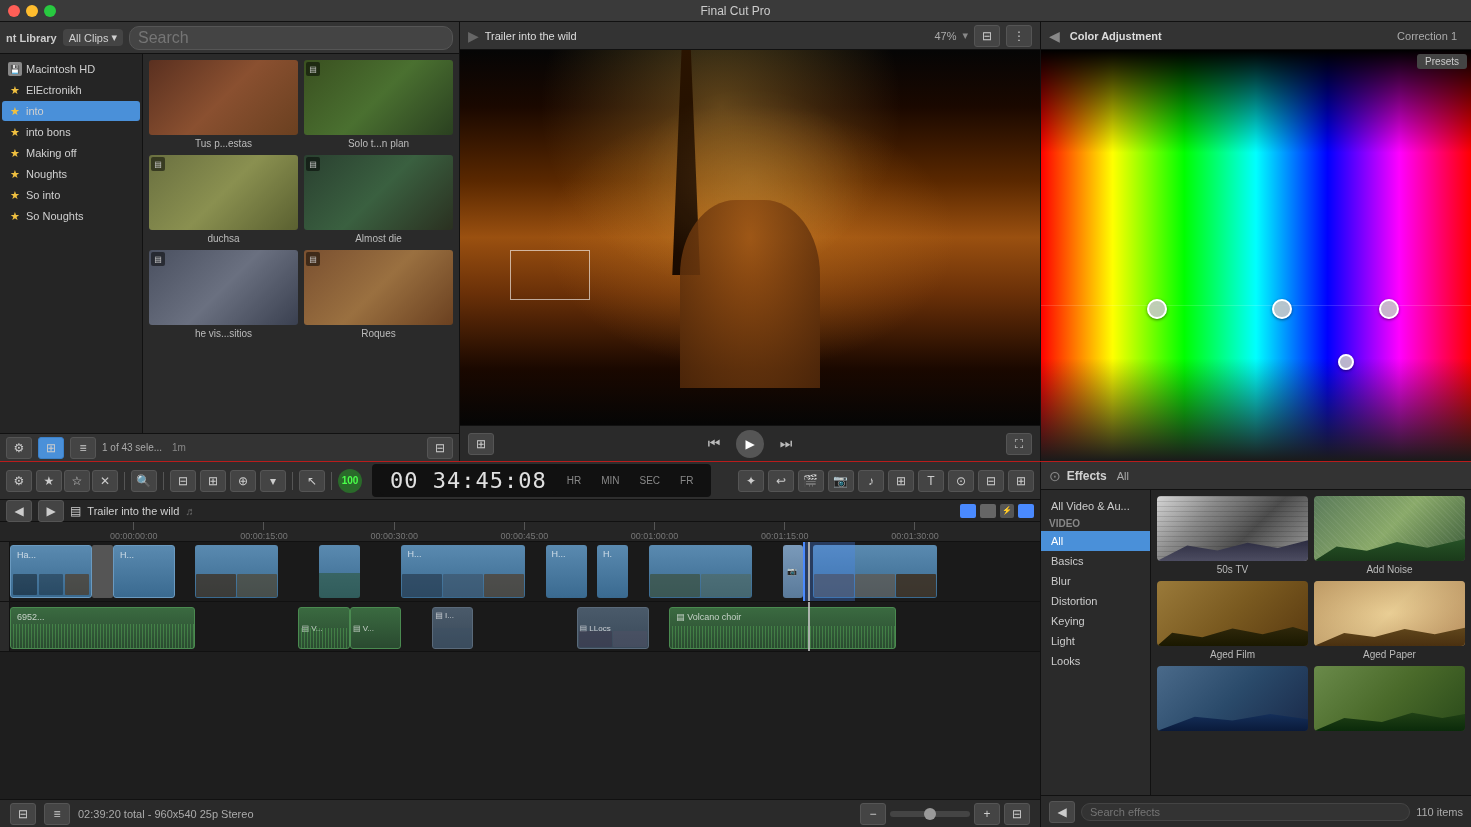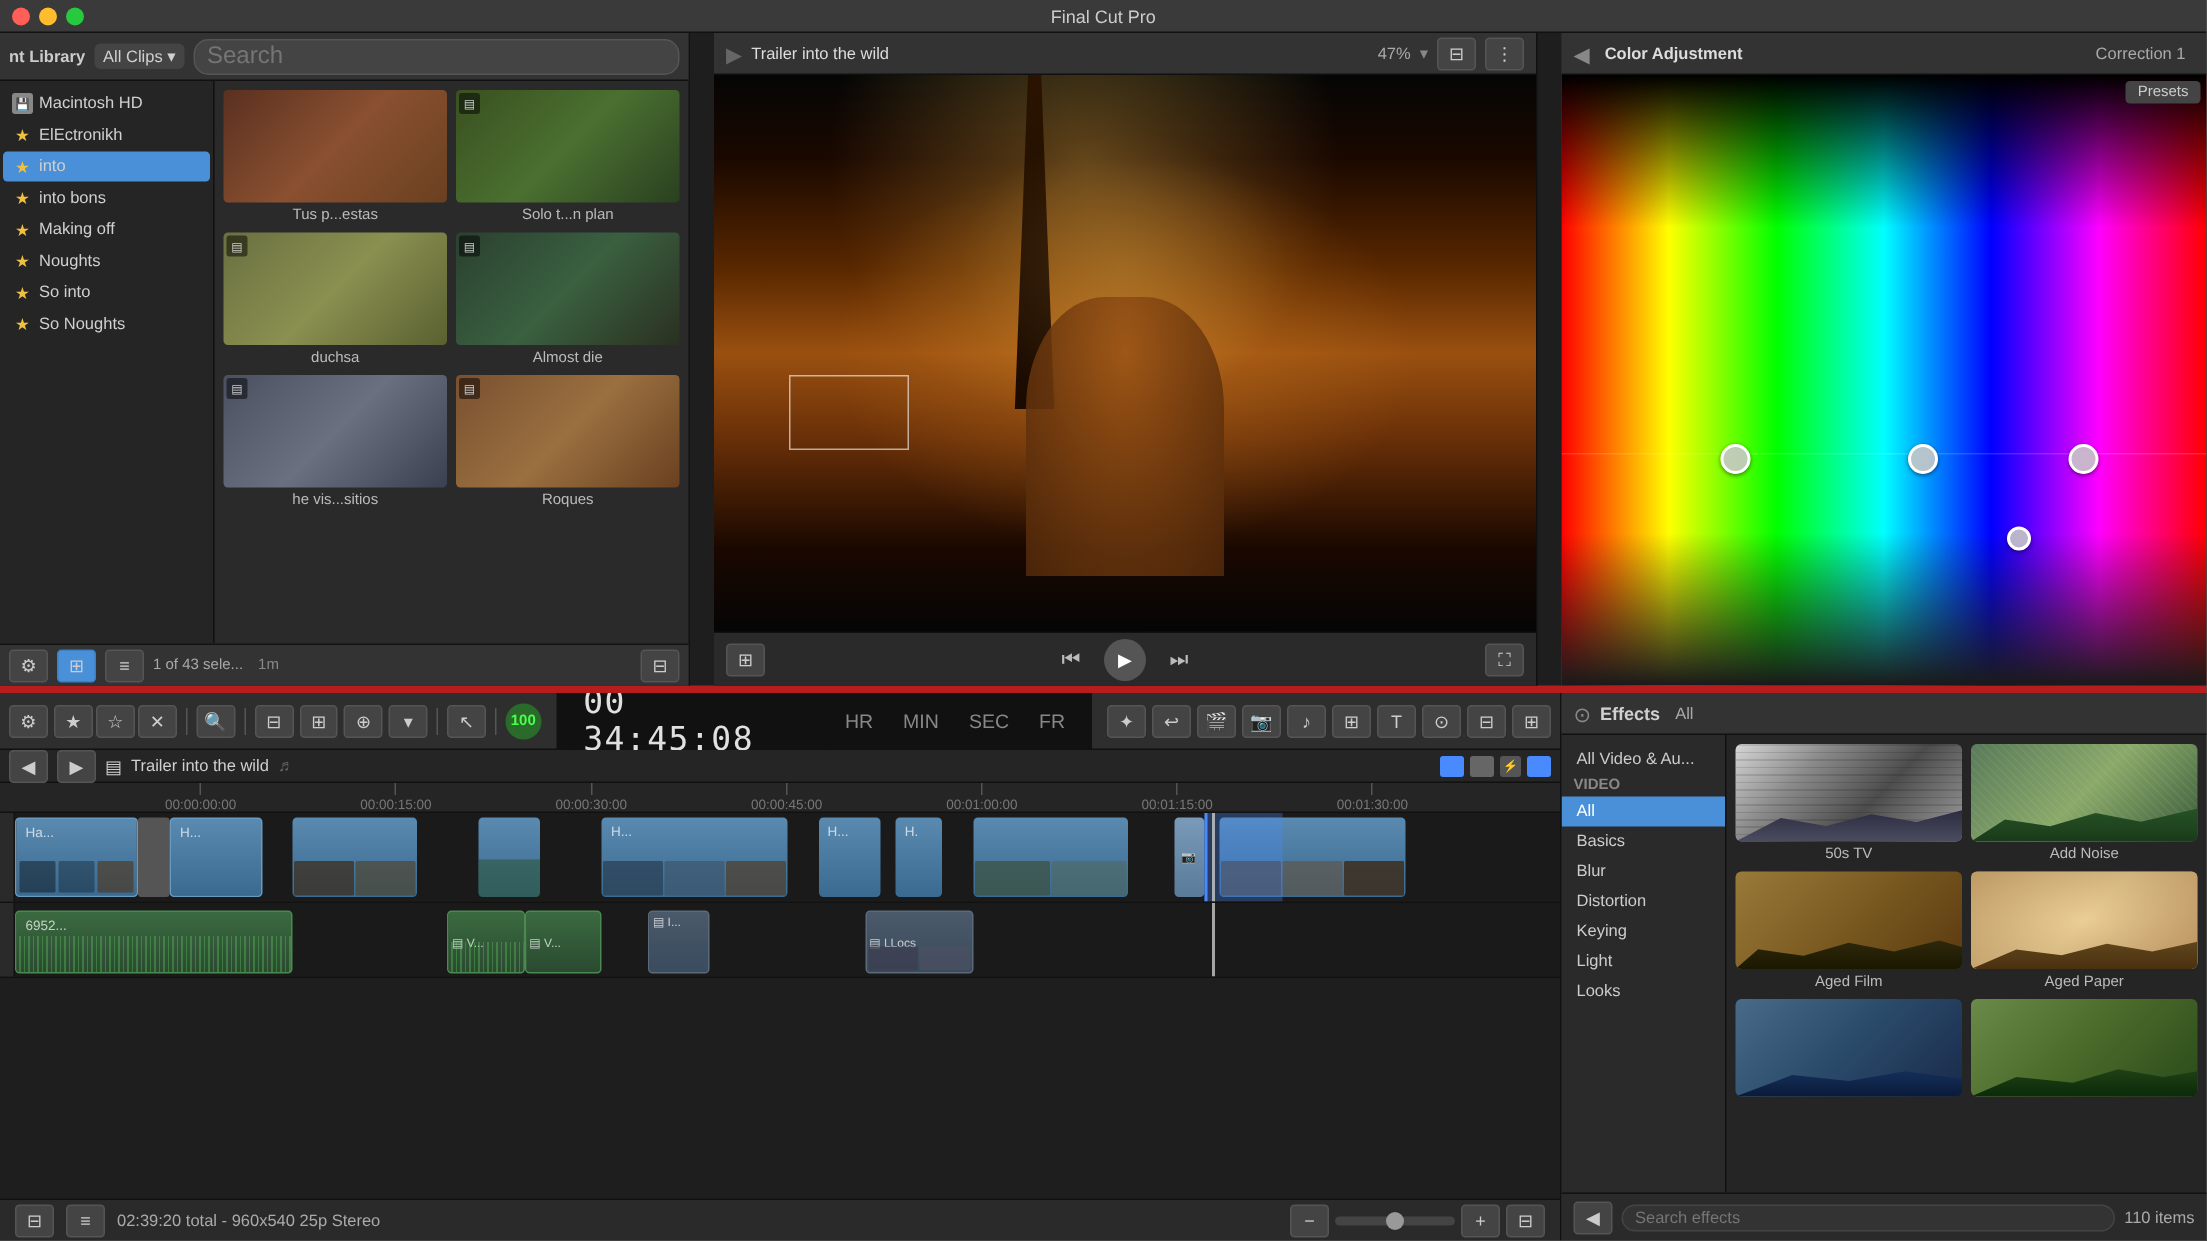--- a/index.html
+++ b/index.html
@@ -44,22 +44,21 @@
     .main-layout {
       display: flex;
       height: calc(827px - 22px);
       flex-direction: column;
     }
 
     
     .top-section {
       display: flex;
       height: 440px;
-      border-bottom: 5px solid #b91c1c;
-      gap: 16px;
+      border-bottom: 1px solid #b91c1c;
     }
 
     
     .left-panel {
       width: 460px;
       display: flex;
       flex-direction: column;
       border-right: 1px solid #111;
       background: #2a2a2a;
     }
@@ -440,21 +439,21 @@
       background: #111;
       border-radius: 4px;
       padding: 2px 10px;
       font-size: 22px;
       font-family: monospace;
       color: #e0e0e0;
       letter-spacing: 1px;
     }
 
     .time-display-small {
-      font-size: 13px;
+      font-size: 10px;
       color: #888;
       display: flex;
       gap: 20px;
       padding: 0 10px;
     }
 
     .timecode-wrapper {
       display: flex;
       flex-direction: row;
       align-items: center;
@@ -1169,20 +1168,24 @@
               </div>
 
               <div style="position:absolute;left:55%;bottom:2px;width:7%;height:42px;background:linear-gradient(180deg,#4a5a6a,#3a4a5a);border-radius:3px;border:1px solid #5a6a7a;display:flex;align-items:center;">
                 <span style="color:rgba(255,255,255,0.7);font-size:8px;padding:2px;">▤ LLocs</span>
                 <div style="position:absolute;bottom:0;left:0;right:0;height:18px;display:flex;gap:1px;padding:1px;">
                   <div style="flex:1;background:rgba(60,60,80,0.7);border-radius:1px;"></div>
                   <div style="flex:1;background:rgba(80,80,100,0.5);border-radius:1px;"></div>
                 </div>
               </div>
 
+              <div style="position:absolute;left:64%;bottom:2px;width:22%;height:42px;background:linear-gradient(180deg,#3a6a40,#2a4a30);border-radius:3px;border:1px solid #4a8a50;">
+                <span class="timeline-clip-label">▤ Volcano choir</span>
+                <div class="waveform" style="position:absolute;bottom:0;left:0;right:0;height:55%;"></div>
+              </div>
 
               <div class="playhead" style="left:77.5%;"></div>
             </div>
           </div>
         </div>
       </div>
 
       <div class="status-bar">
         <div class="tb-btn">⊟</div>
         <div class="tb-btn">≡</div>

